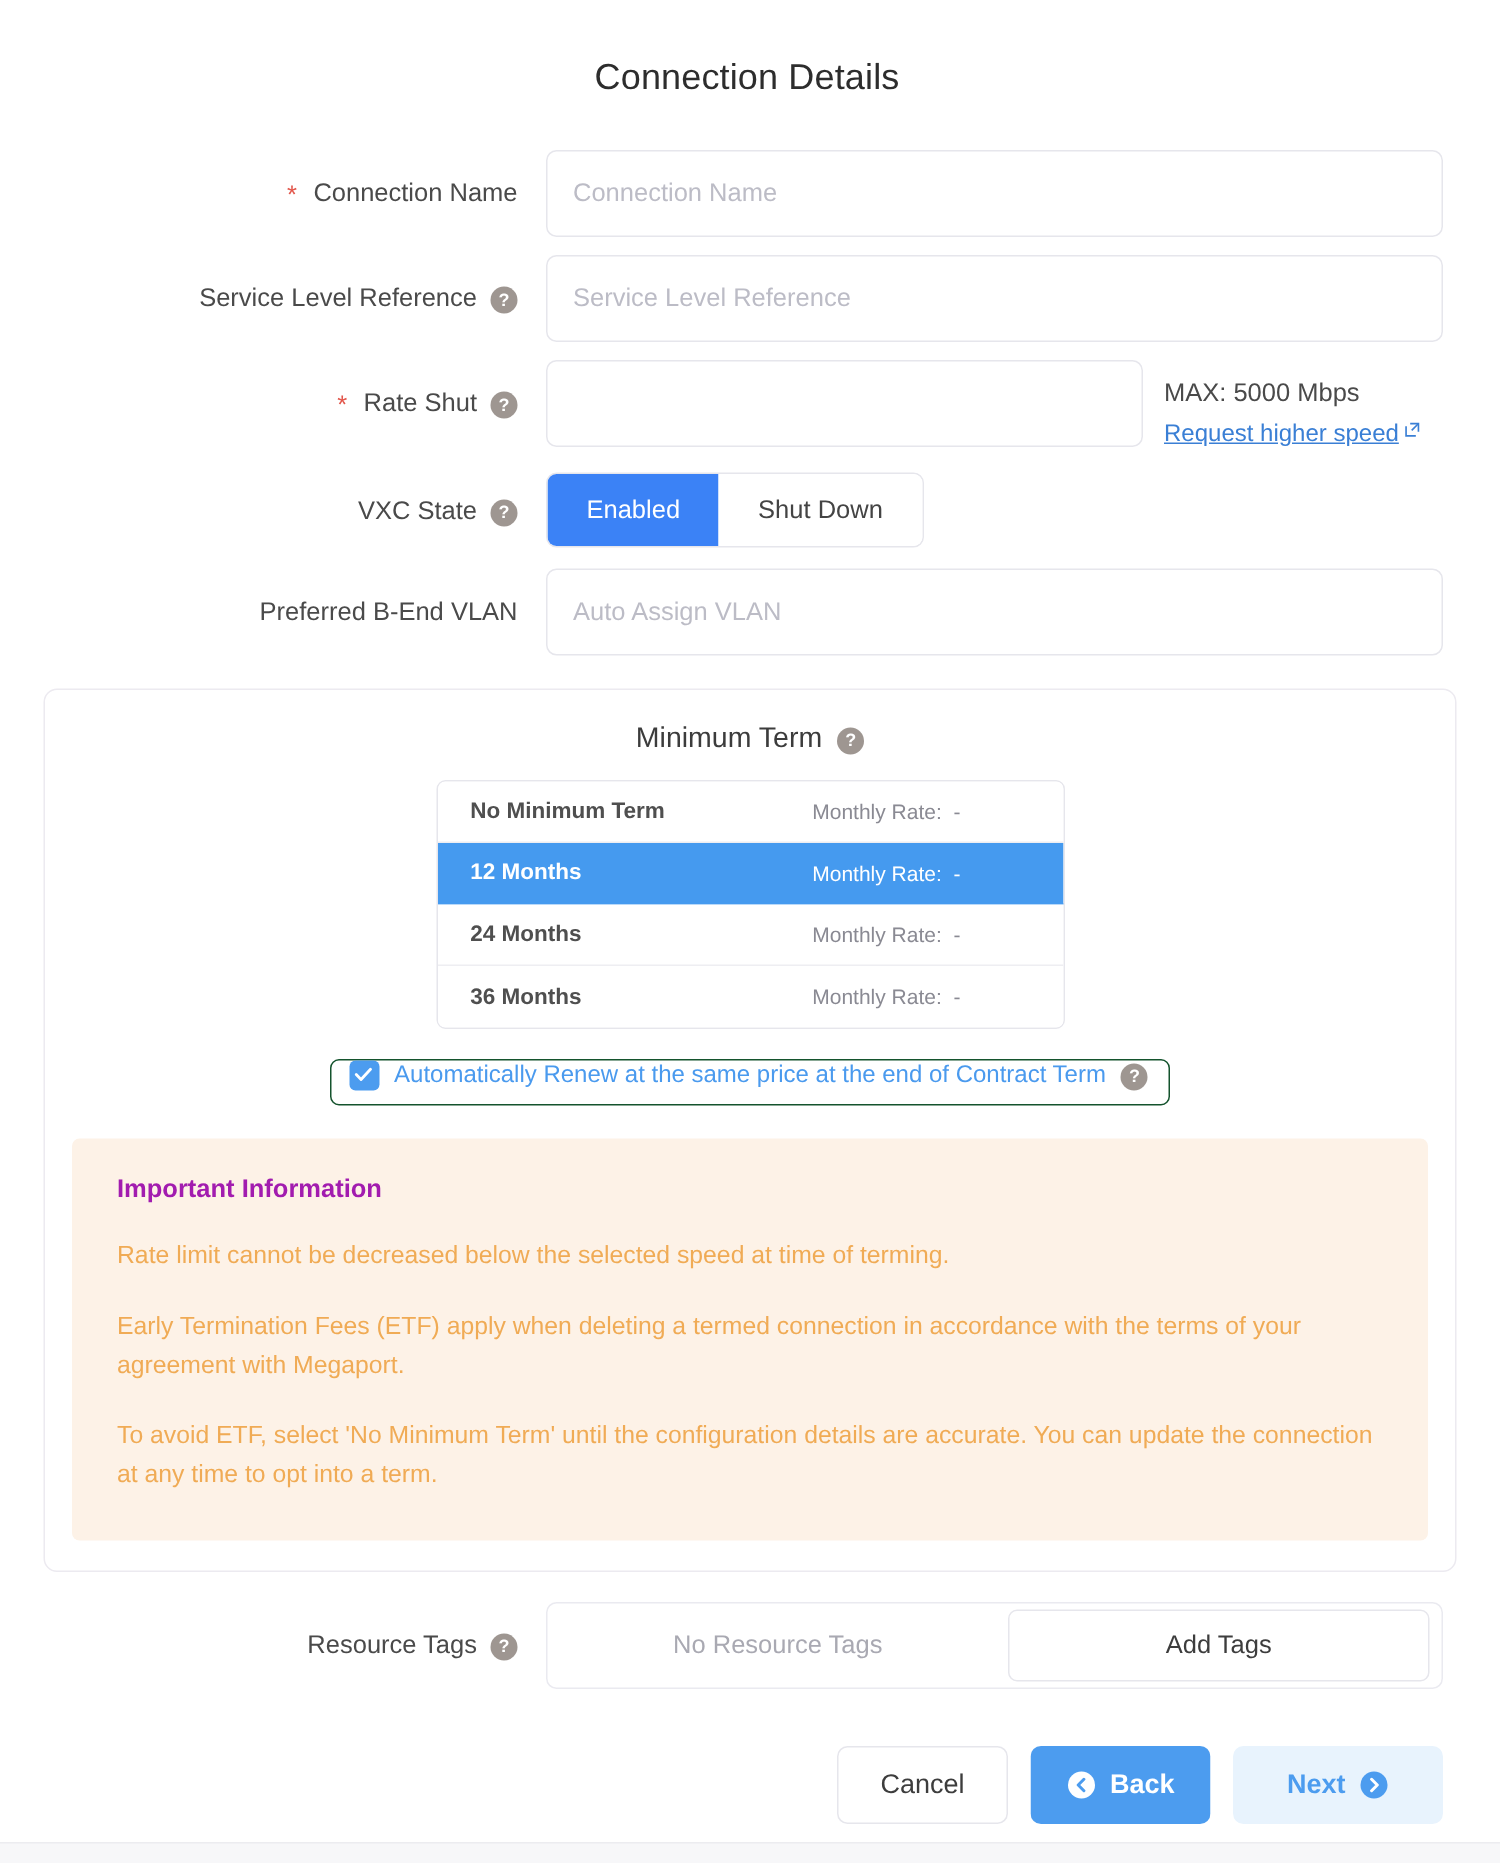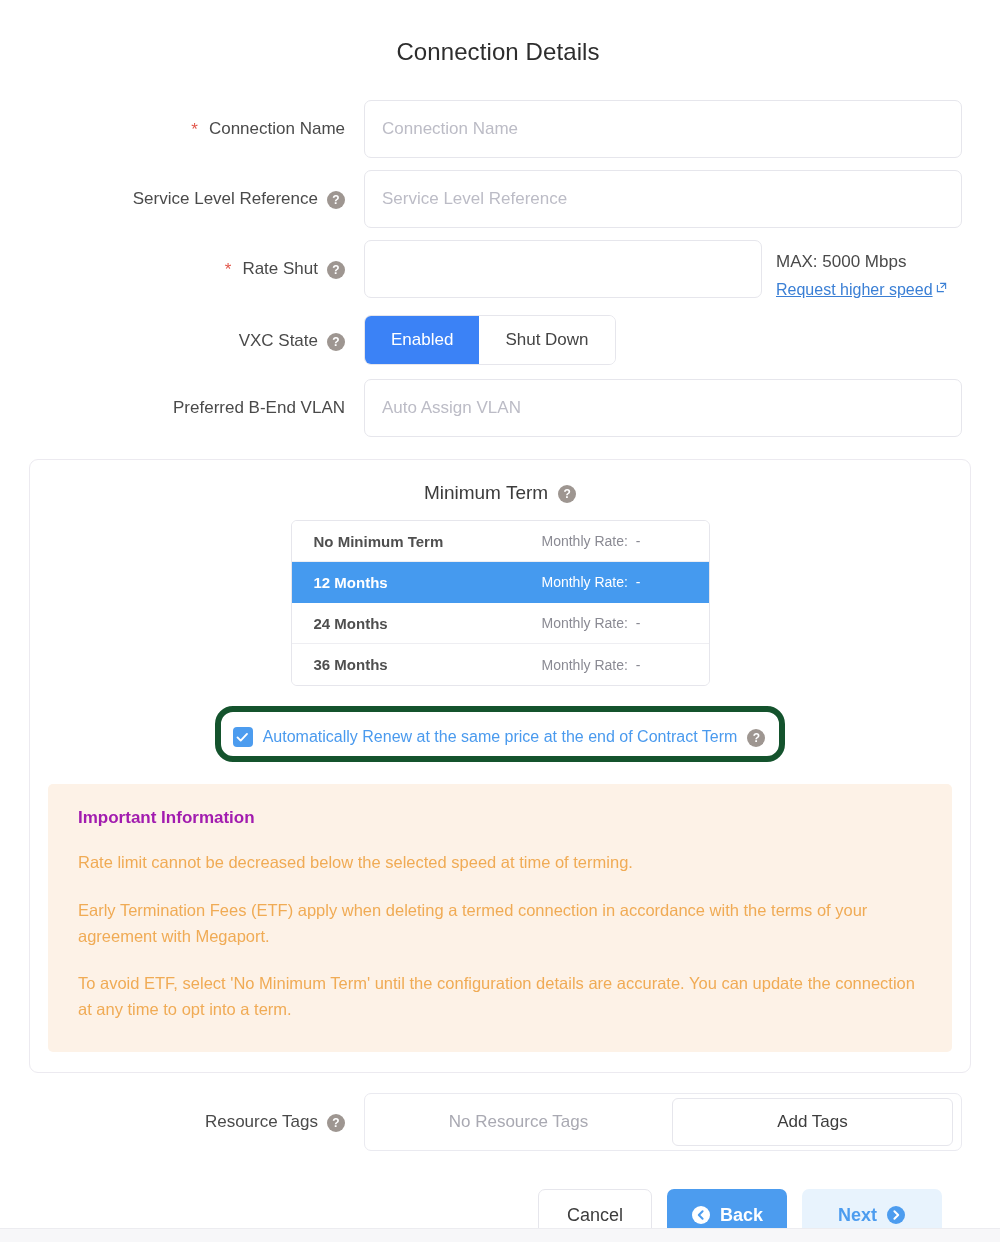--- a/index.html
+++ b/index.html
@@ -201,23 +201,23 @@
   }
   .term-item.selected .t-name,
   .term-item.selected .t-rate { color: #ffffff; }
 
   
   .renew-wrap { display: flex; justify-content: center; margin-top: 20px; }
   .renew-box {
     display: inline-flex;
     align-items: center;
     gap: 10px;
-    border: 6px solid #14532d;
-    border-radius: 18px;
-    padding: 15px 14px 9px 12px;
+    border: 1px solid #14532d;
+    border-radius: 6px;
+    padding: 0 14px 9px 12px;
     background: #ffffff;
   }
   .checkbox {
     width: 20px; height: 20px;
     min-width: 20px;
     border-radius: 4px;
     background: #4c9cef;
     display: inline-flex;
     align-items: center;
     justify-content: center;
@@ -279,21 +279,21 @@
     color: #3d3d3d;
     cursor: pointer;
   }
 
   
   .footer {
     display: flex;
     justify-content: flex-end;
     align-items: center;
     gap: 15px;
-    padding: 26px 58px 0 0;
+    padding: 26px 38px 0 0;
   }
   .btn {
     font-family: "Liberation Sans", sans-serif;
     font-size: 18px;
     border-radius: 7px;
     height: 52px;
     cursor: pointer;
     display: inline-flex;
     align-items: center;
     justify-content: center;

